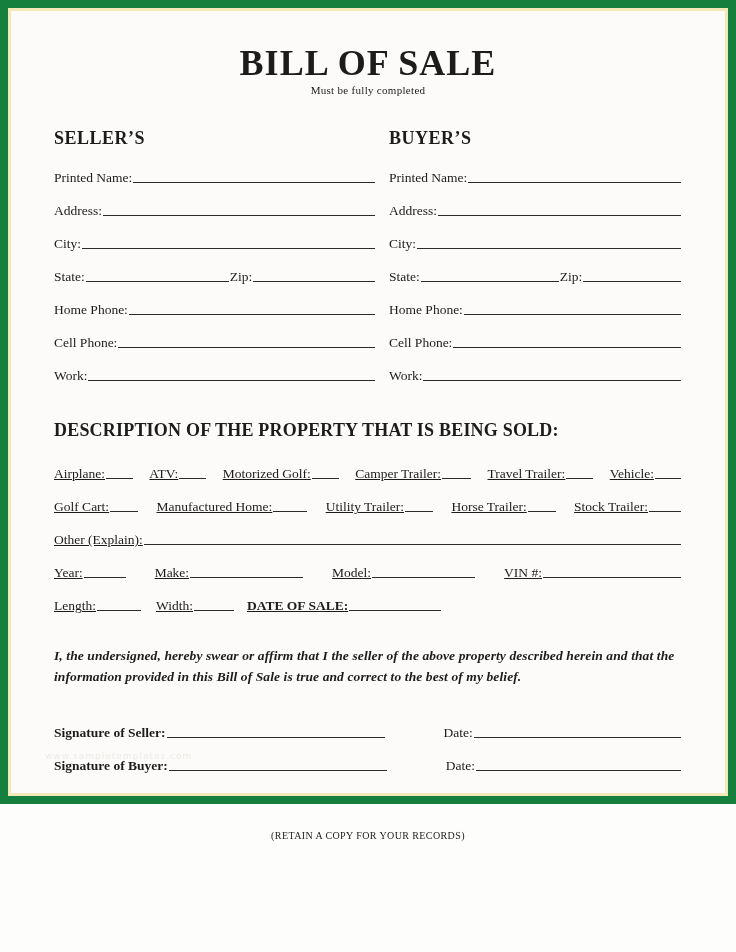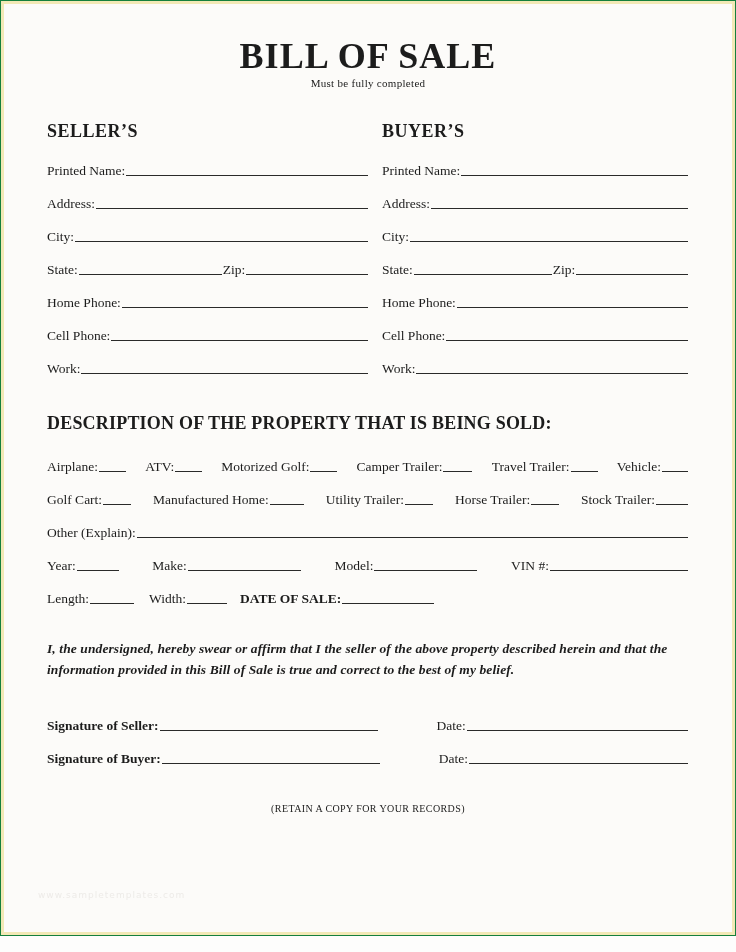--- a/index.html
+++ b/index.html
@@ -3,22 +3,22 @@
 <meta charset="utf-8">
 <style>
   * { box-sizing: border-box; margin: 0; padding: 0; }
   html,body { width:736px; height:952px; }
   body {
     font-family: "Liberation Serif", serif;
     color:#1c1c1c;
     background:#fdfdfc;
   }
   .sheet{
-    width:736px; height:936px;
-    border:1px solid #15803d;
+    width:736px; height:804px;
+    border:8px solid #15803d;
     background:#86efac;
     position:relative;
   }
   .inner{
     width:100%; height:100%;
     border:3px solid #f2e9b6;
     background:#fcfbf9;
     padding:0 43px;
     position:relative;
   }
@@ -61,21 +61,21 @@
     min-width:18px;
   }
   .line.fixed{ flex:0 0 auto; }
   
   .desc-heading{
     margin-top:36px;
     font-size:18px;
     font-weight:bold;
     letter-spacing:0.2px;
   }
-  .desc-rows{ margin-top:8px; }
+  .desc-rows{ margin-top:8px;text-decoration:underline; }
   .drow{
     display:flex;
     align-items:flex-end;
     height:33px;
     justify-content:space-between;
   }
   .ditem{ display:flex; align-items:flex-end; }
   .bold{ font-weight:bold; }
   
   .affirm{
@@ -91,21 +91,21 @@
   .sig-block{ margin-top:20px; }
   .sigrow{ display:flex; align-items:flex-end; height:33px; }
   .sig-line{ flex:0 0 218px; }
   .sig-gap{ flex:0 0 58px; }
   .date-line{ flex:1; }
   
   .footer-note{
     text-align:center;
     font-size:10px;
     letter-spacing:0.4px;
-    margin-top:36px;
+    margin-top:56px;
   }
   .watermark{
     position:absolute;
     left:34px;
     bottom:32px;
     font-family:"DejaVu Sans", sans-serif;
     font-size:9px;
     letter-spacing:1px;
     color:#edebe8;
     filter:blur(0.5px);

